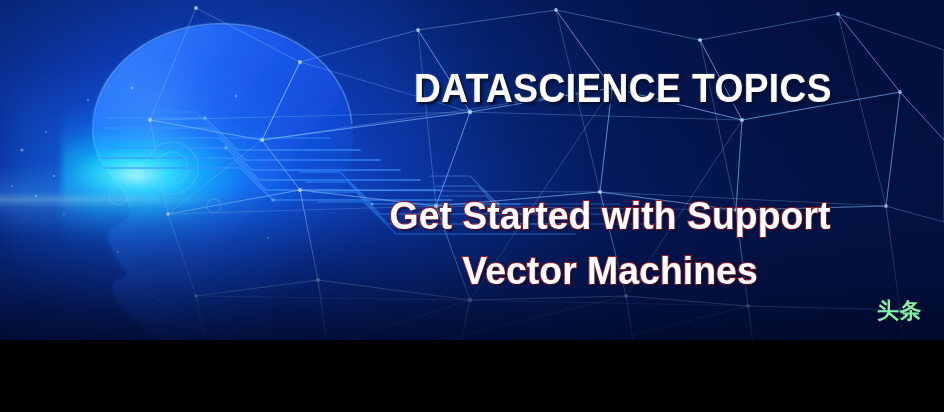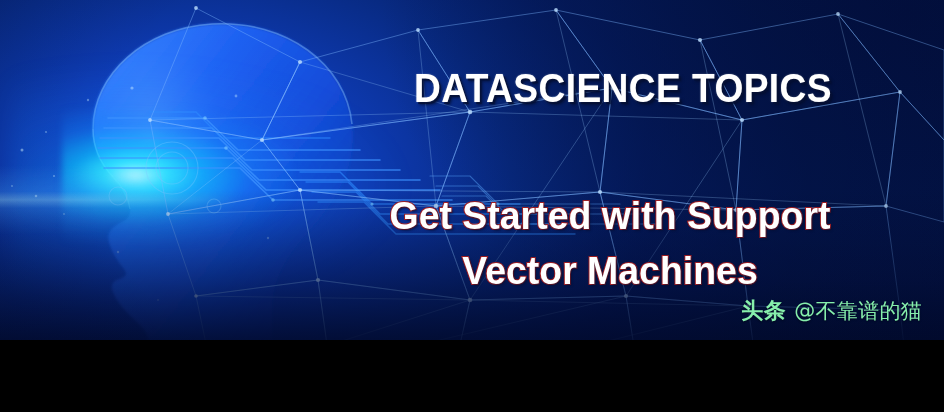--- a/index.html
+++ b/index.html
@@ -384,16 +384,15 @@
 
   <div class="title">DATASCIENCE TOPICS</div>
 
   <div class="subtitle">
     <span class="line">Get Started with Support</span>
     <span class="line">Vector Machines</span>
   </div>
 
   <div class="watermark">
     <span class="wm-brand">头条</span>
-    <span class="wm-handle">@不靠谱的猫</span>
   </div>
 
 </div>
 
 </body></html>

